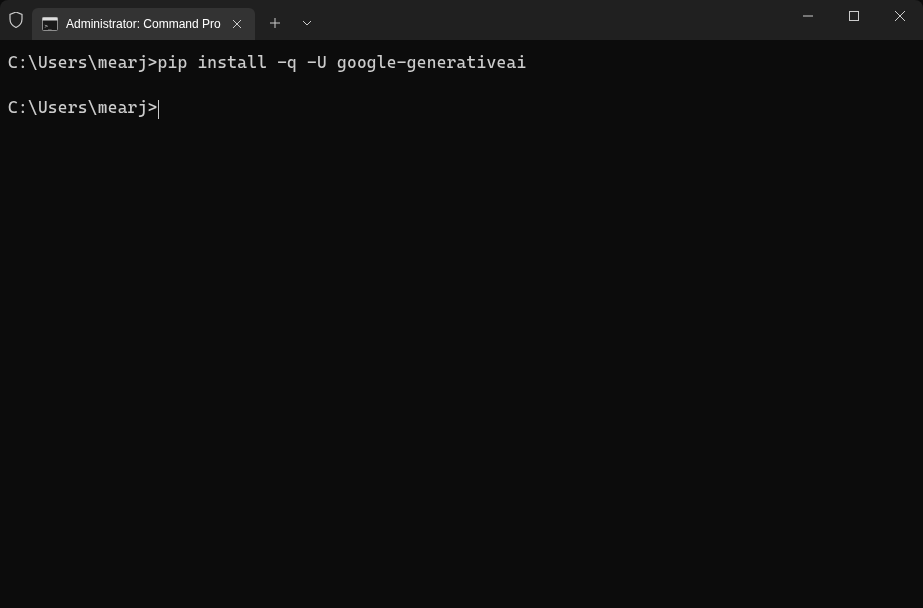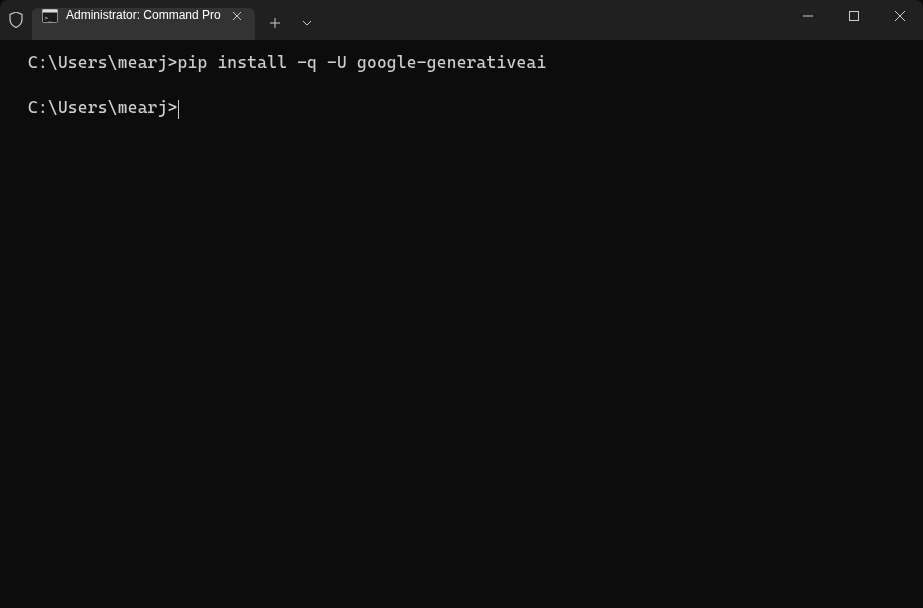--- a/index.html
+++ b/index.html
@@ -37,20 +37,21 @@
     .shield-icon svg {
       width: 14px;
       height: 16px;
     }
     .tab {
       height: 32px;
       margin-top: 8px;
       background: #333333;
       border-radius: 6px 6px 0 0;
       display: flex;
+      align-items: center;
       padding: 0 10px 0 10px;
       gap: 8px;
       min-width: 200px;
       position: relative;
     }
     .tab-icon {
       width: 16px;
       height: 16px;
       display: flex;
       align-items: center;
@@ -123,21 +124,20 @@
       padding: 12px 8px;
       font-family: "Cascadia Mono", "Consolas", monospace;
       font-size: 16.5px;
       color: #cccccc;
       line-height: 1.35;
       letter-spacing: 0.3px;
     }
     .terminal-line {
       white-space: pre;
       min-height: 1.35em;
-      margin-left: 20px;
     }
     .cursor {
       display: inline-block;
       width: 1.5px;
       height: 1.1em;
       background: #cccccc;
       vertical-align: text-bottom;
       margin-bottom: -2px;
     }
   </style>

